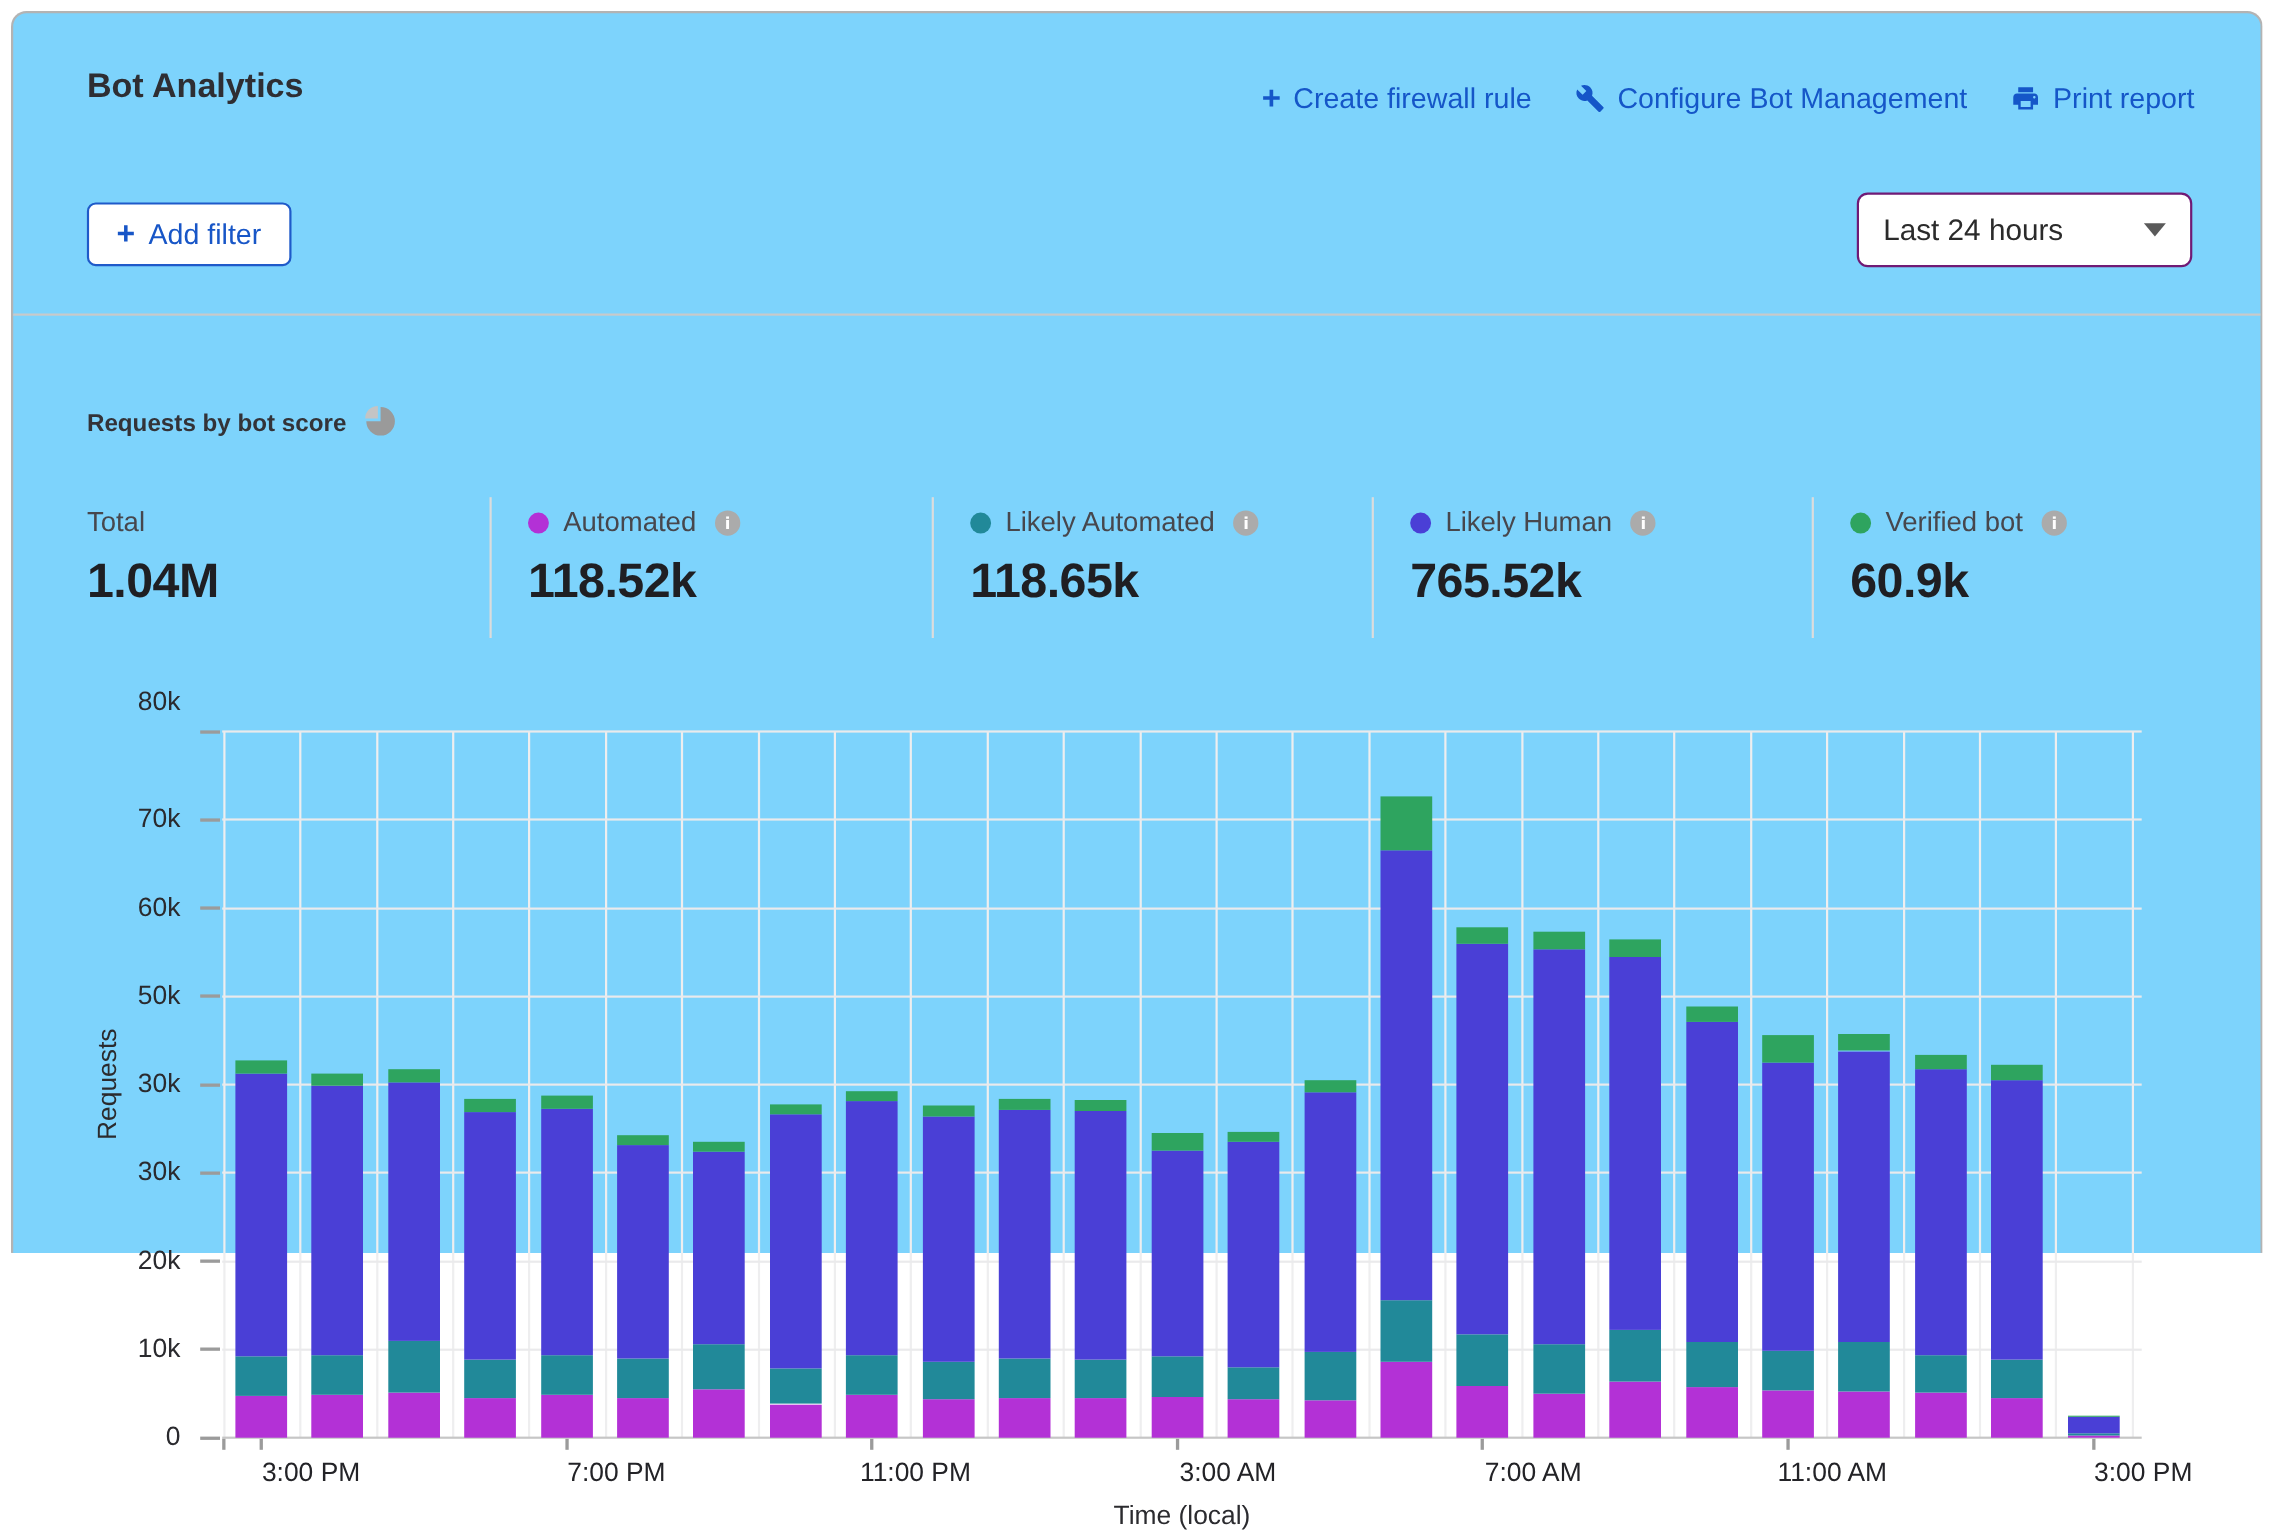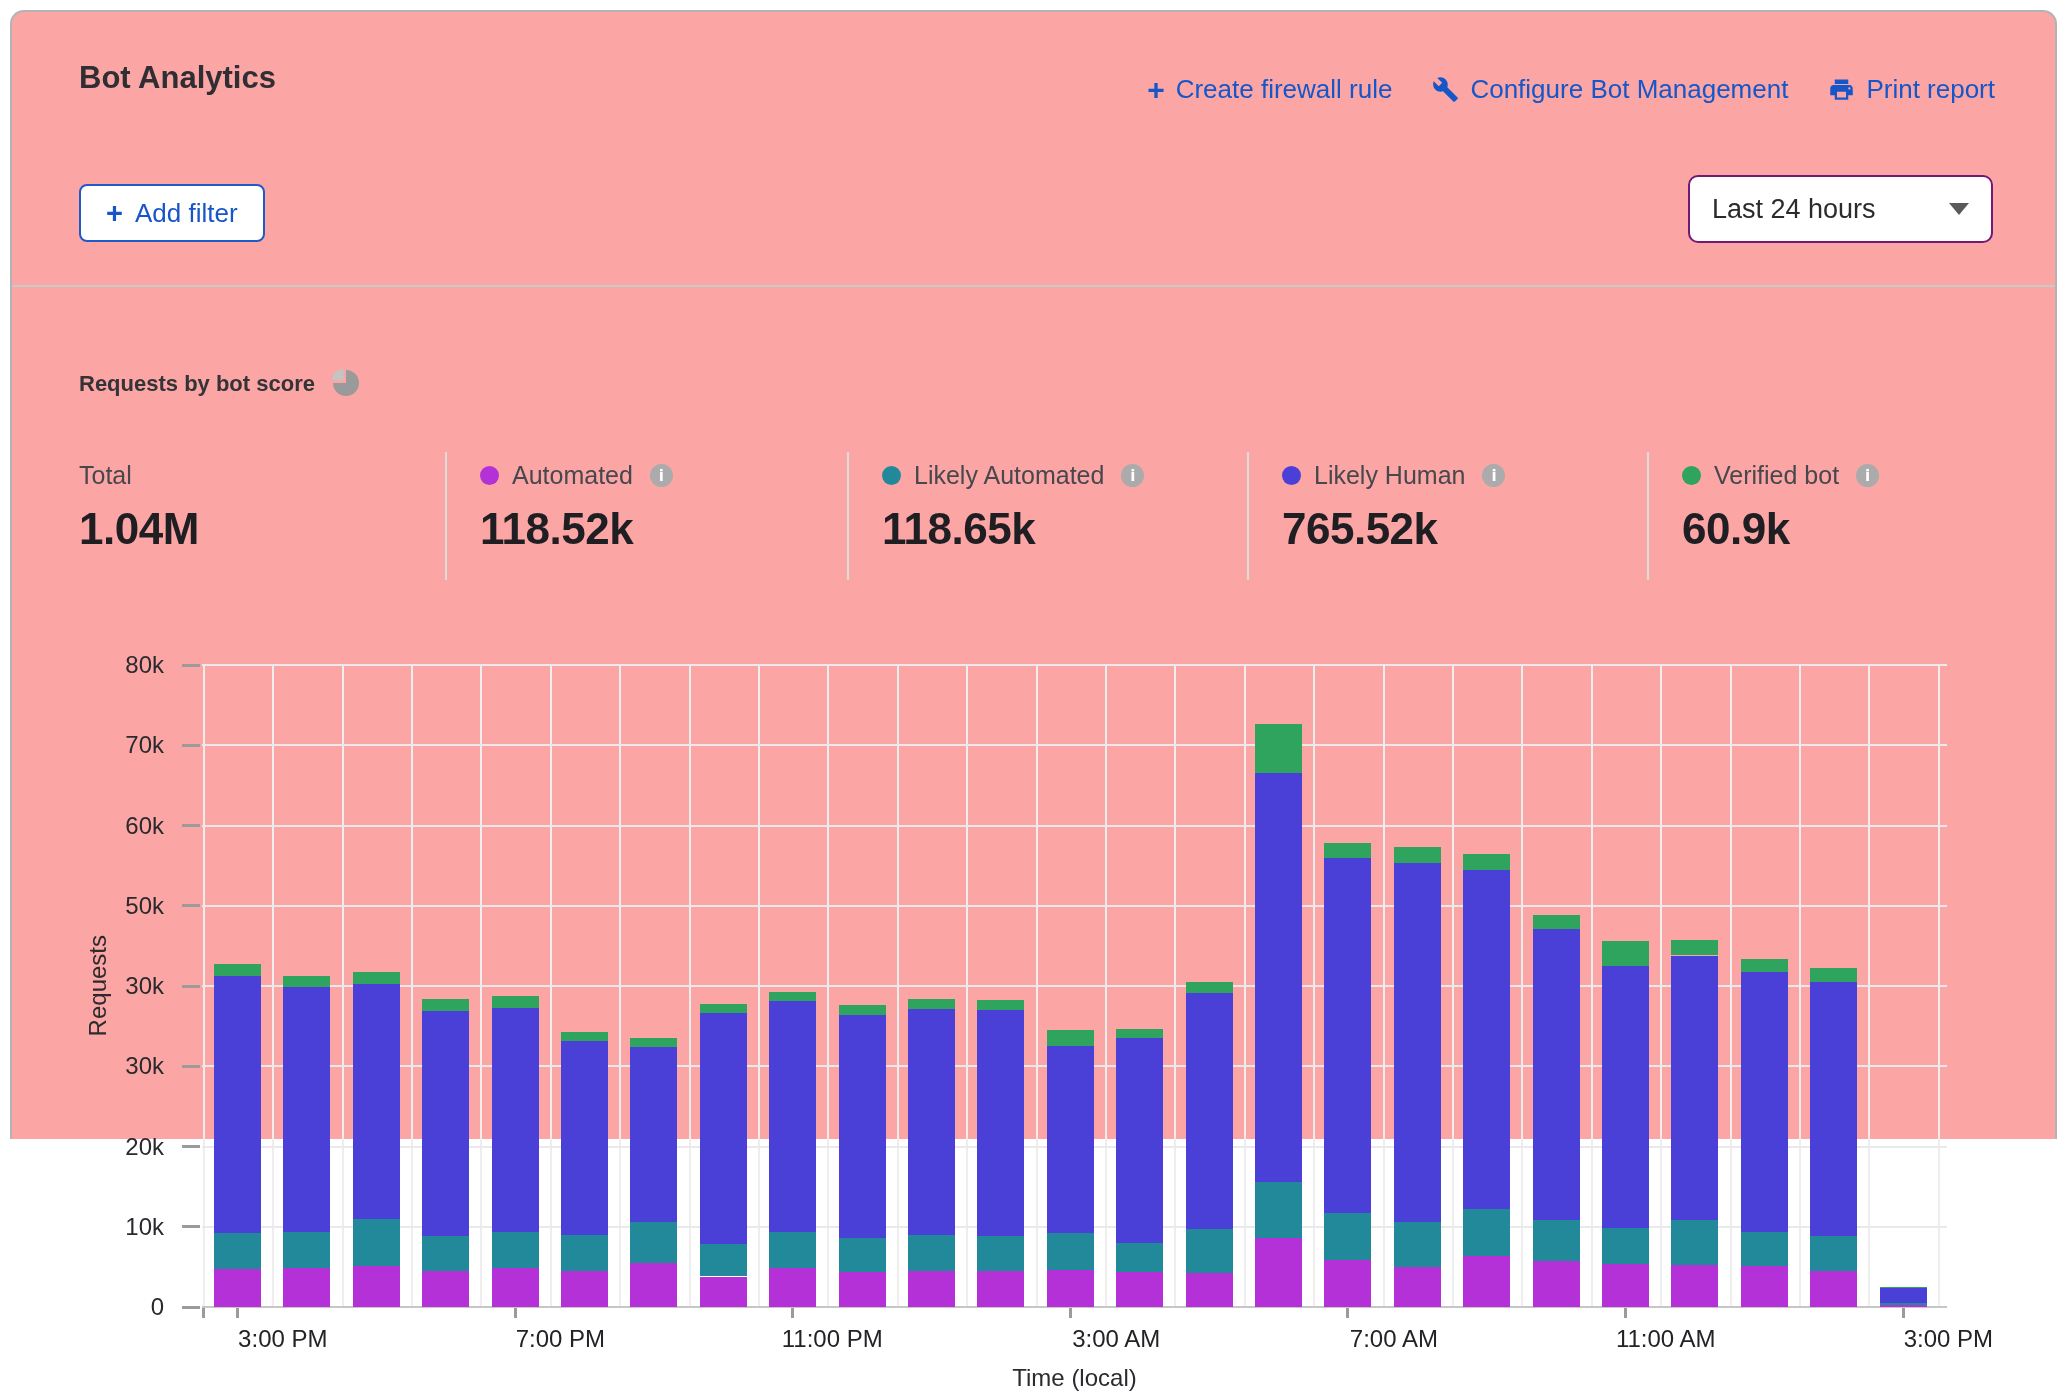--- a/index.html
+++ b/index.html
@@ -1,19 +1,19 @@
 <!DOCTYPE html>
 <html><head>
 <meta charset="utf-8">
 <style>
   * { margin:0; padding:0; box-sizing:border-box; }
   html,body { width:2070px; height:1394px; background:#ffffff; overflow:hidden;
               font-family:"Liberation Sans","DejaVu Sans",sans-serif; }
   .card { position:absolute; left:10px; top:10px; width:2047px; height:1129px;
-          background:#fca5a5; border:2px solid #b3b3b3; border-bottom:none;
+          background:#7dd3fc; border:2px solid #b3b3b3; border-bottom:none;
           border-radius:14px 14px 0 0;text-decoration:underline; }
 
   
   .page-title { position:absolute; left:67px; top:48px; font-size:31px; font-weight:700; color:#2e2e33; }
   .actions { position:absolute; right:60px; top:62px; display:flex; gap:40px; align-items:center; }
   .action { display:flex; align-items:center; gap:11px; font-size:26px; color:#1556c8; cursor:pointer; }
   .action .plus { font-size:30px; font-weight:600; line-height:26px; }
   .action svg { display:block; }
   .add-filter { position:absolute; left:67px; top:172px; height:58px; display:inline-flex;
                 align-items:center; gap:12px; padding:0 25px; border:2px solid #1f5ac9;
@@ -307,21 +307,21 @@
       <div class="y-label" style="top: 1040.25px;">30k</div>
       <div class="y-dash" style="top: 1052.75px;"></div>
       <div class="y-label" style="top: 960px;">30k</div>
       <div class="y-dash" style="top: 972.5px;"></div>
       <div class="y-label" style="top: 879.75px; text-align: right;">50k</div>
       <div class="y-dash" style="top: 892.25px;"></div>
       <div class="y-label" style="top: 799.5px;">60k</div>
       <div class="y-dash" style="top: 812px;"></div>
       <div class="y-label" style="top: 719.25px;">70k</div>
       <div class="y-dash" style="top: 731.75px;"></div>
-      <div class="y-label" style="top: 639px; padding-left: 40px;">80k</div>
+      <div class="y-label" style="top: 612px; padding-left: 40px;">80k</div>
       <div class="y-dash" style="top: 651.5px;"></div>
       <div class="x-tick" style="left: 190px;"></div>
       <div class="x-tick" style="left: 224px;"></div>
       <div class="x-label" style="left: 135.5px;">3:00 PM</div>
       <div class="x-tick" style="left: 501.6px;"></div>
       <div class="x-label" style="left: 413.1px;">7:00 PM</div>
       <div class="x-tick" style="left: 779.2px;"></div>
       <div class="x-label" style="left: 690.7px;">11:00 PM</div>
       <div class="x-tick" style="left: 1056.8px;"></div>
       <div class="x-label" style="left: 968.3px;">3:00 AM</div>

